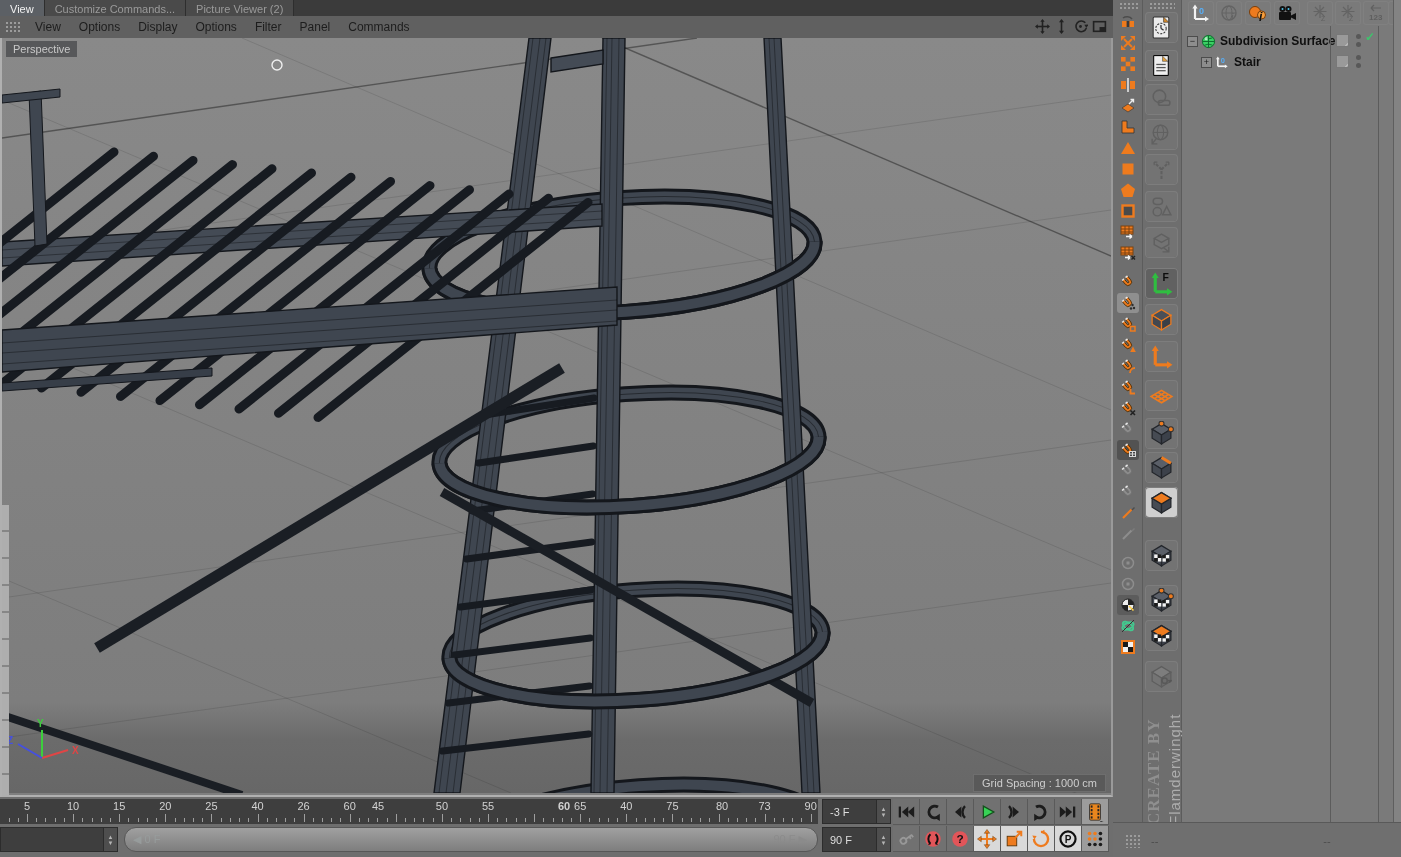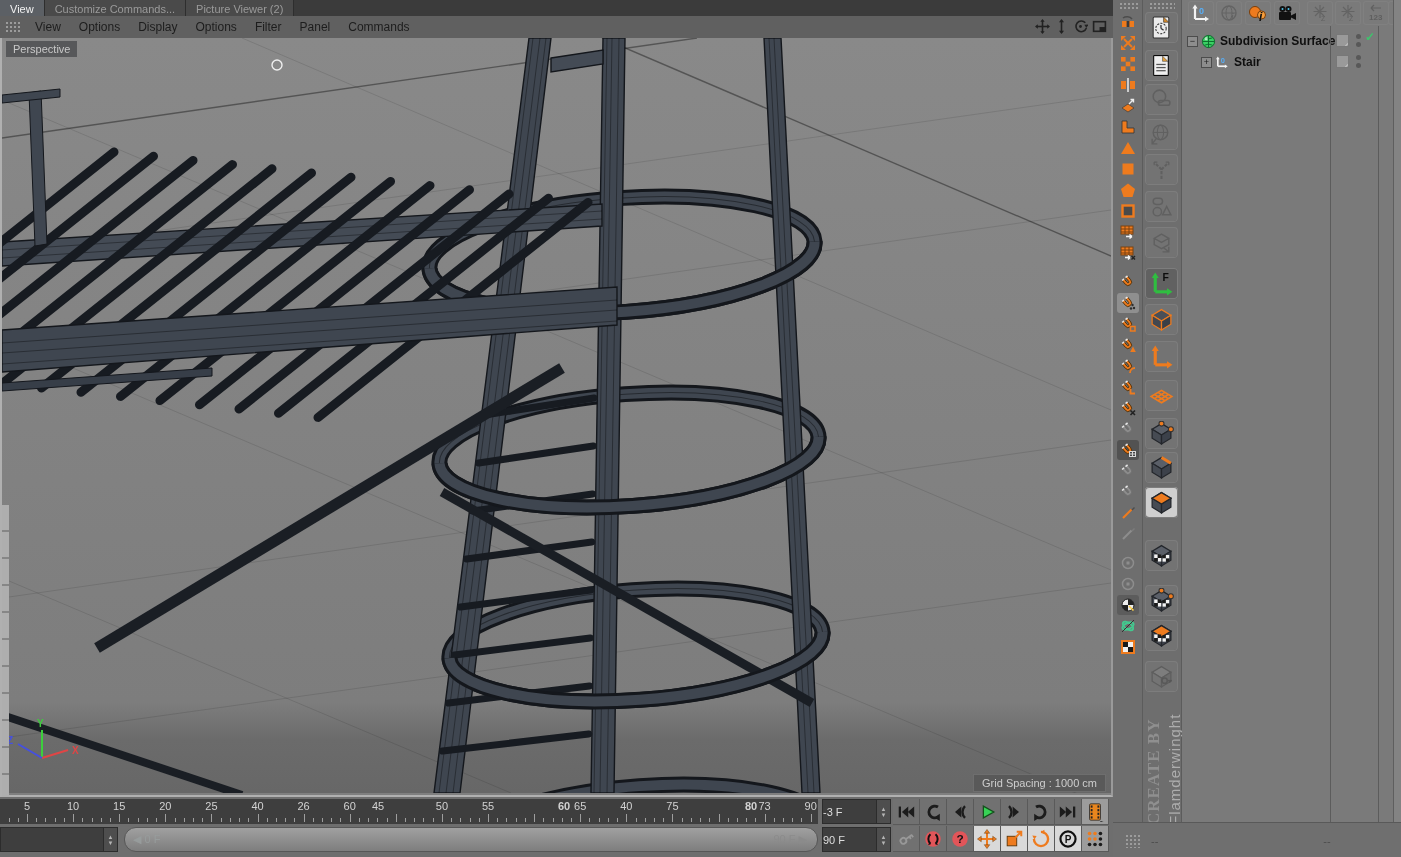--- a/index.html
+++ b/index.html
@@ -22,21 +22,21 @@
   #viewport{left:0;top:38px;width:1113px;height:759px;background:#7f7f7f;
     border-left:2px solid #b0b0b0;border-right:2px solid #9a9a9a;border-bottom:2px solid #b0b0b0;box-sizing:border-box;}
   #vp-label{left:4px;top:3px;background:#57585a;color:#c9c9c9;font-size:11px;padding:2px 7px;}
   #grid-label{right:5px;bottom:3px;background:#595959;border:1px solid #6e6e6e;color:#cdcdcd;font-size:11px;padding:2px 8px;}
   #minipal{left:0;top:467px;width:7px;height:292px;background:repeating-linear-gradient(#aeaeae 0 25px,#868686 25px 27px);}
   
   #ruler{left:0;top:799px;width:818px;height:25px;background:#3e3e3e;overflow:hidden;}
   .rlabel{position:absolute;top:1px;font-size:11px;color:#d2d2d2;transform:translateX(-50%);}
   .rtick{position:absolute;bottom:2px;width:1px;background:#9e9e9e;}
   .ffield{background:#3e3e3e;border:1px solid #2c2c2c;color:#dedede;font-size:11px;display:flex;align-items:center;box-sizing:border-box;}
-  .ffield .val{flex:1;}
+  .ffield .val{flex:1;padding-left:7px;}
   .spin{width:13px;height:100%;background:#4e4e4e;border-left:1px solid #2c2c2c;display:flex;flex-direction:column;
     align-items:center;justify-content:center;color:#b5b5b5;font-size:6px;line-height:6px;}
   #scrubber{left:124px;top:827px;width:694px;height:25px;border-radius:12px;border:1px solid #575757;
     background:linear-gradient(#a0a0a0,#7e7e7e);box-sizing:border-box;display:flex;align-items:center;
     font-size:11px;color:#8a8f8f;}
   #scrub-left{padding-left:8px;color:#979c9c;}
   #scrub-right{margin-left:auto;padding-right:10px;color:#8b8b8b;}
   
   .trow{display:flex;}
   .tbtn{width:27px;height:26px;background:#717171;border-right:1px solid #5a5a5a;border-bottom:1px solid #5a5a5a;
@@ -362,21 +362,21 @@
     <div class="rlabel" style="left: 257.5px;">40</div>
     <div class="rlabel" style="left: 303.6px;">26</div>
     <div class="rlabel" style="left: 349.7px;">60</div>
     <div class="rlabel" style="left: 378px;">45</div>
     <div class="rlabel" style="left: 441.9px;">50</div>
     <div class="rlabel" style="left: 488px;">55</div>
     <div class="rlabel" style="left: 564px; font-weight: bold;">60</div>
     <div class="rlabel" style="left: 580.2px; text-align: right;">65</div>
     <div class="rlabel" style="left: 626.3px;">40</div>
     <div class="rlabel" style="left: 672.4px;">75</div>
-    <div class="rlabel" style="left: 751px; font-weight: bold;">80</div>
+    <div class="rlabel" style="left: 722px;">80</div>
     <div class="rlabel" style="left: 764.6px;">73</div>
     <div class="rlabel" style="left: 810.7px;">90</div>
   </div>
 <div class="ffield abs" style="left:822px;top:799px;width:69px;height:25px;">
   <span class="val">-3 F</span>
     <span class="spin">▲<br>▼</span>
 </div>
 <div class="ffield abs" style="left:0;top:827px;width:118px;height:25px;">
   <span class="val"></span>
     <span class="spin">▲<br>▼</span>

